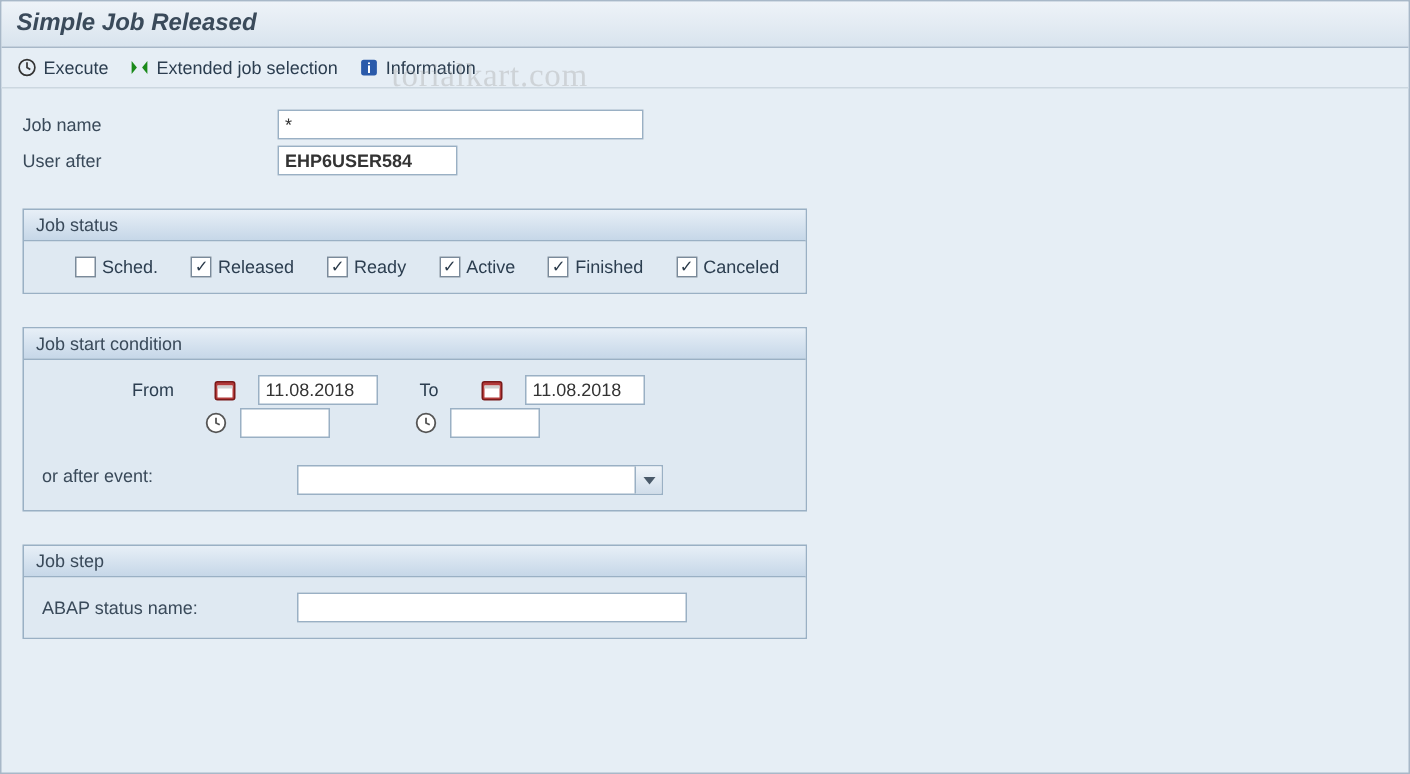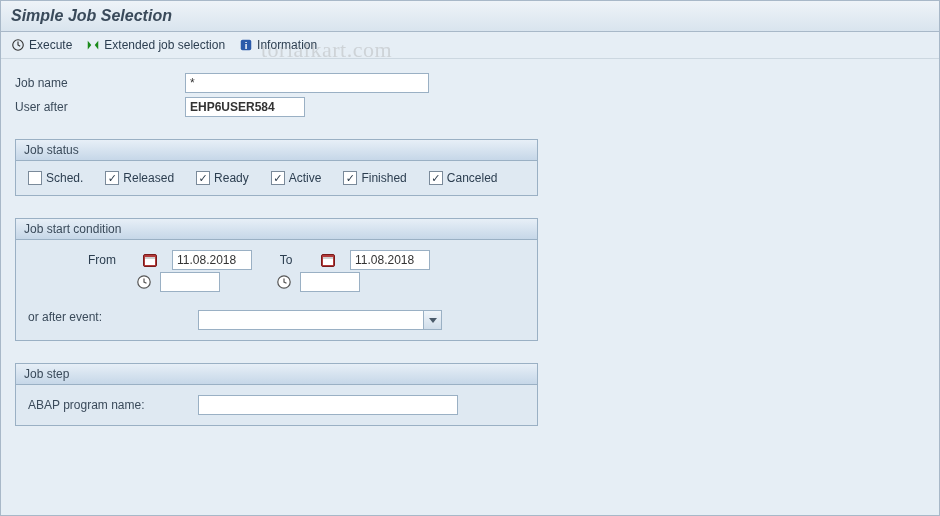--- a/index.html
+++ b/index.html
@@ -69,20 +69,21 @@
       color: #3a4a5a;
     }
     .group-body {
       padding: 10px 12px;
       background: #dfe9f2;
     }
     .checks {
       display: flex;
       align-items: center;
       gap: 0;
+      margin-left: 22px;
     }
     .chk-item {
       display: inline-flex;
       align-items: center;
       gap: 4px;
       margin-right: 22px;
     }
     .chk-box {
       width: 14px; height: 14px;
       border: 1px solid #7a8a9a;
@@ -158,21 +159,21 @@
       font-family: Liberation Serif, serif;
       pointer-events: none;
       letter-spacing: 0.5px;
     }
     .outer { position: relative; }
   </style>
 </head>
 <body>
 <div class="outer">
 
-<div class="title-bar">Simple Job Selection</div>
+<div class="title-bar">Simple Job Released</div>
 
 <div class="watermark">torialkart.com</div>
 
 <div class="toolbar">
   <span class="tb-btn">
     <span class="icon">
       <svg viewBox="0 0 16 16">
             <circle cx="8" cy="8" r="6" fill="none" stroke="#333" stroke-width="1.3"></circle>
             <path d="M8 4 L8 8 L10.5 9.5" fill="none" stroke="#333" stroke-width="1.3"></path>
           </svg>
@@ -289,20 +290,20 @@
           <span class="arrow"></span>
         </div>
       </div>
     </div>
   </div>
 
   <div class="group-box">
     <div class="group-title">Job step</div>
     <div class="group-body">
       <div class="field-row" style="margin:0">
-        <span class="field-label" style="width:170px">ABAP program name:</span>
+        <span class="field-label" style="width:170px">ABAP status name:</span>
         <input class="text-input" style="width: 260px;" value="">
       </div>
     </div>
   </div>
 
 </div>
 </div>
 
 </body></html>

